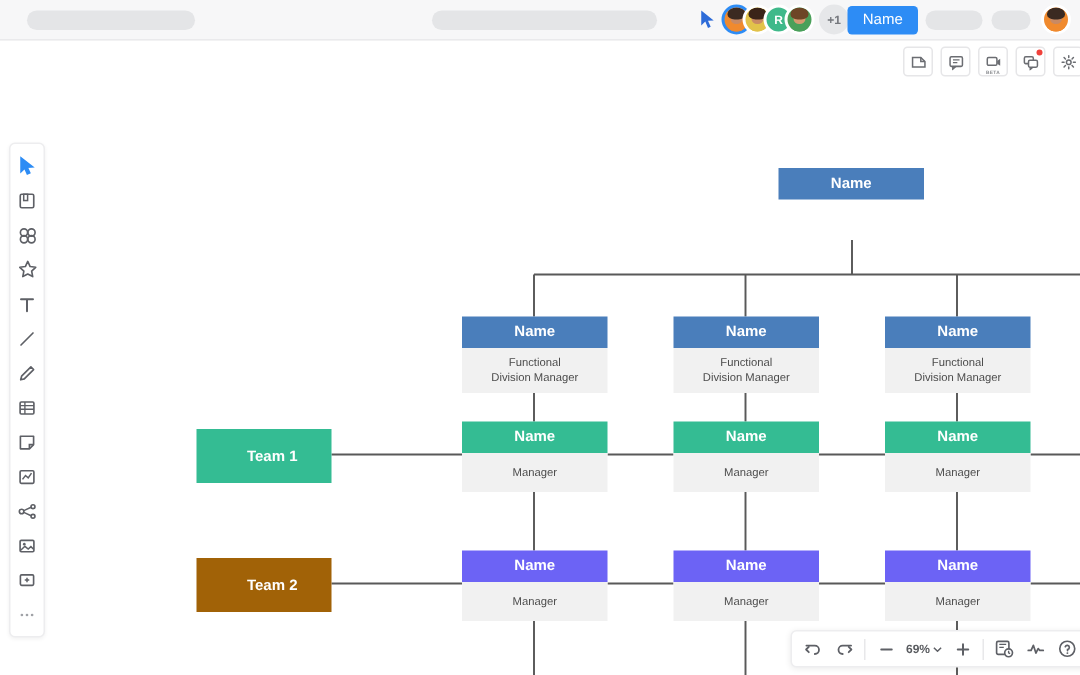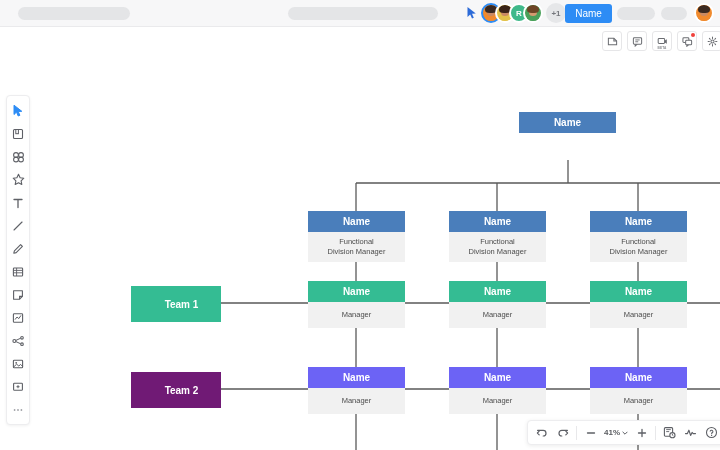--- a/index.html
+++ b/index.html
@@ -364,21 +364,21 @@
     <div class="node" style="left:449px; top:311px; width:97px;">
       <div class="node-head" style="background:#6c63f5;">Name</div>
       <div class="node-body" style="height:26px;">Manager</div>
     </div>
     <div class="node" style="left:590px; top:311px; width:97px;">
       <div class="node-head" style="background:#6c63f5;">Name</div>
       <div class="node-body" style="height:26px;">Manager</div>
     </div>
 
     <div class="team-box" style="left:131px; top:230px; width:90px; height:36px; background:#34bc93;">Team 1</div>
-    <div class="team-box" style="left:131px; top:316px; width:90px; height:36px; background:#701a75;">Team 2</div>
+    <div class="team-box" style="left:131px; top:316px; width:90px; height:36px; background:#a16207;">Team 2</div>
   </div>
 
   <div class="bottombar">
     <div class="bb-btn">
       <svg width="12" height="12" viewBox="0 0 12 12">
           <path d="M3.2 4.2 L1.4 6 L3.2 7.8" fill="none" stroke="#5e6066" stroke-width="1.2" stroke-linecap="round" stroke-linejoin="round"></path>
           <path d="M1.6 6 H7.2 a2.8 2.8 0 0 1 0 5.6" fill="none" stroke="#5e6066" stroke-width="1.2" stroke-linecap="round" transform="translate(0,-2.6)"></path>
         </svg>
     </div>
     <div class="bb-btn">
@@ -387,21 +387,21 @@
           <path d="M10.4 6 H4.8 a2.8 2.8 0 0 0 0 5.6" fill="none" stroke="#5e6066" stroke-width="1.2" stroke-linecap="round" transform="translate(0,-2.6)"></path>
         </svg>
     </div>
     <div class="bb-sep"></div>
     <div class="bb-btn">
       <svg width="12" height="12" viewBox="0 0 12 12">
           <path d="M2.5 6h7" stroke="#5e6066" stroke-width="1.3" stroke-linecap="round"></path>
         </svg>
     </div>
     <div class="zoom-val">
-      <span>41%</span>
+      <span>69%</span>
       <svg width="6" height="4" viewBox="0 0 6 4">
           <path d="M0.6 0.8 L3 3.2 L5.4 0.8" fill="none" stroke="#5e6066" stroke-width="1"></path>
         </svg>
     </div>
     <div class="bb-btn">
       <svg width="12" height="12" viewBox="0 0 12 12">
           <path d="M6 2.5v7M2.5 6h7" stroke="#5e6066" stroke-width="1.3" stroke-linecap="round"></path>
         </svg>
     </div>
     <div class="bb-sep"></div>

